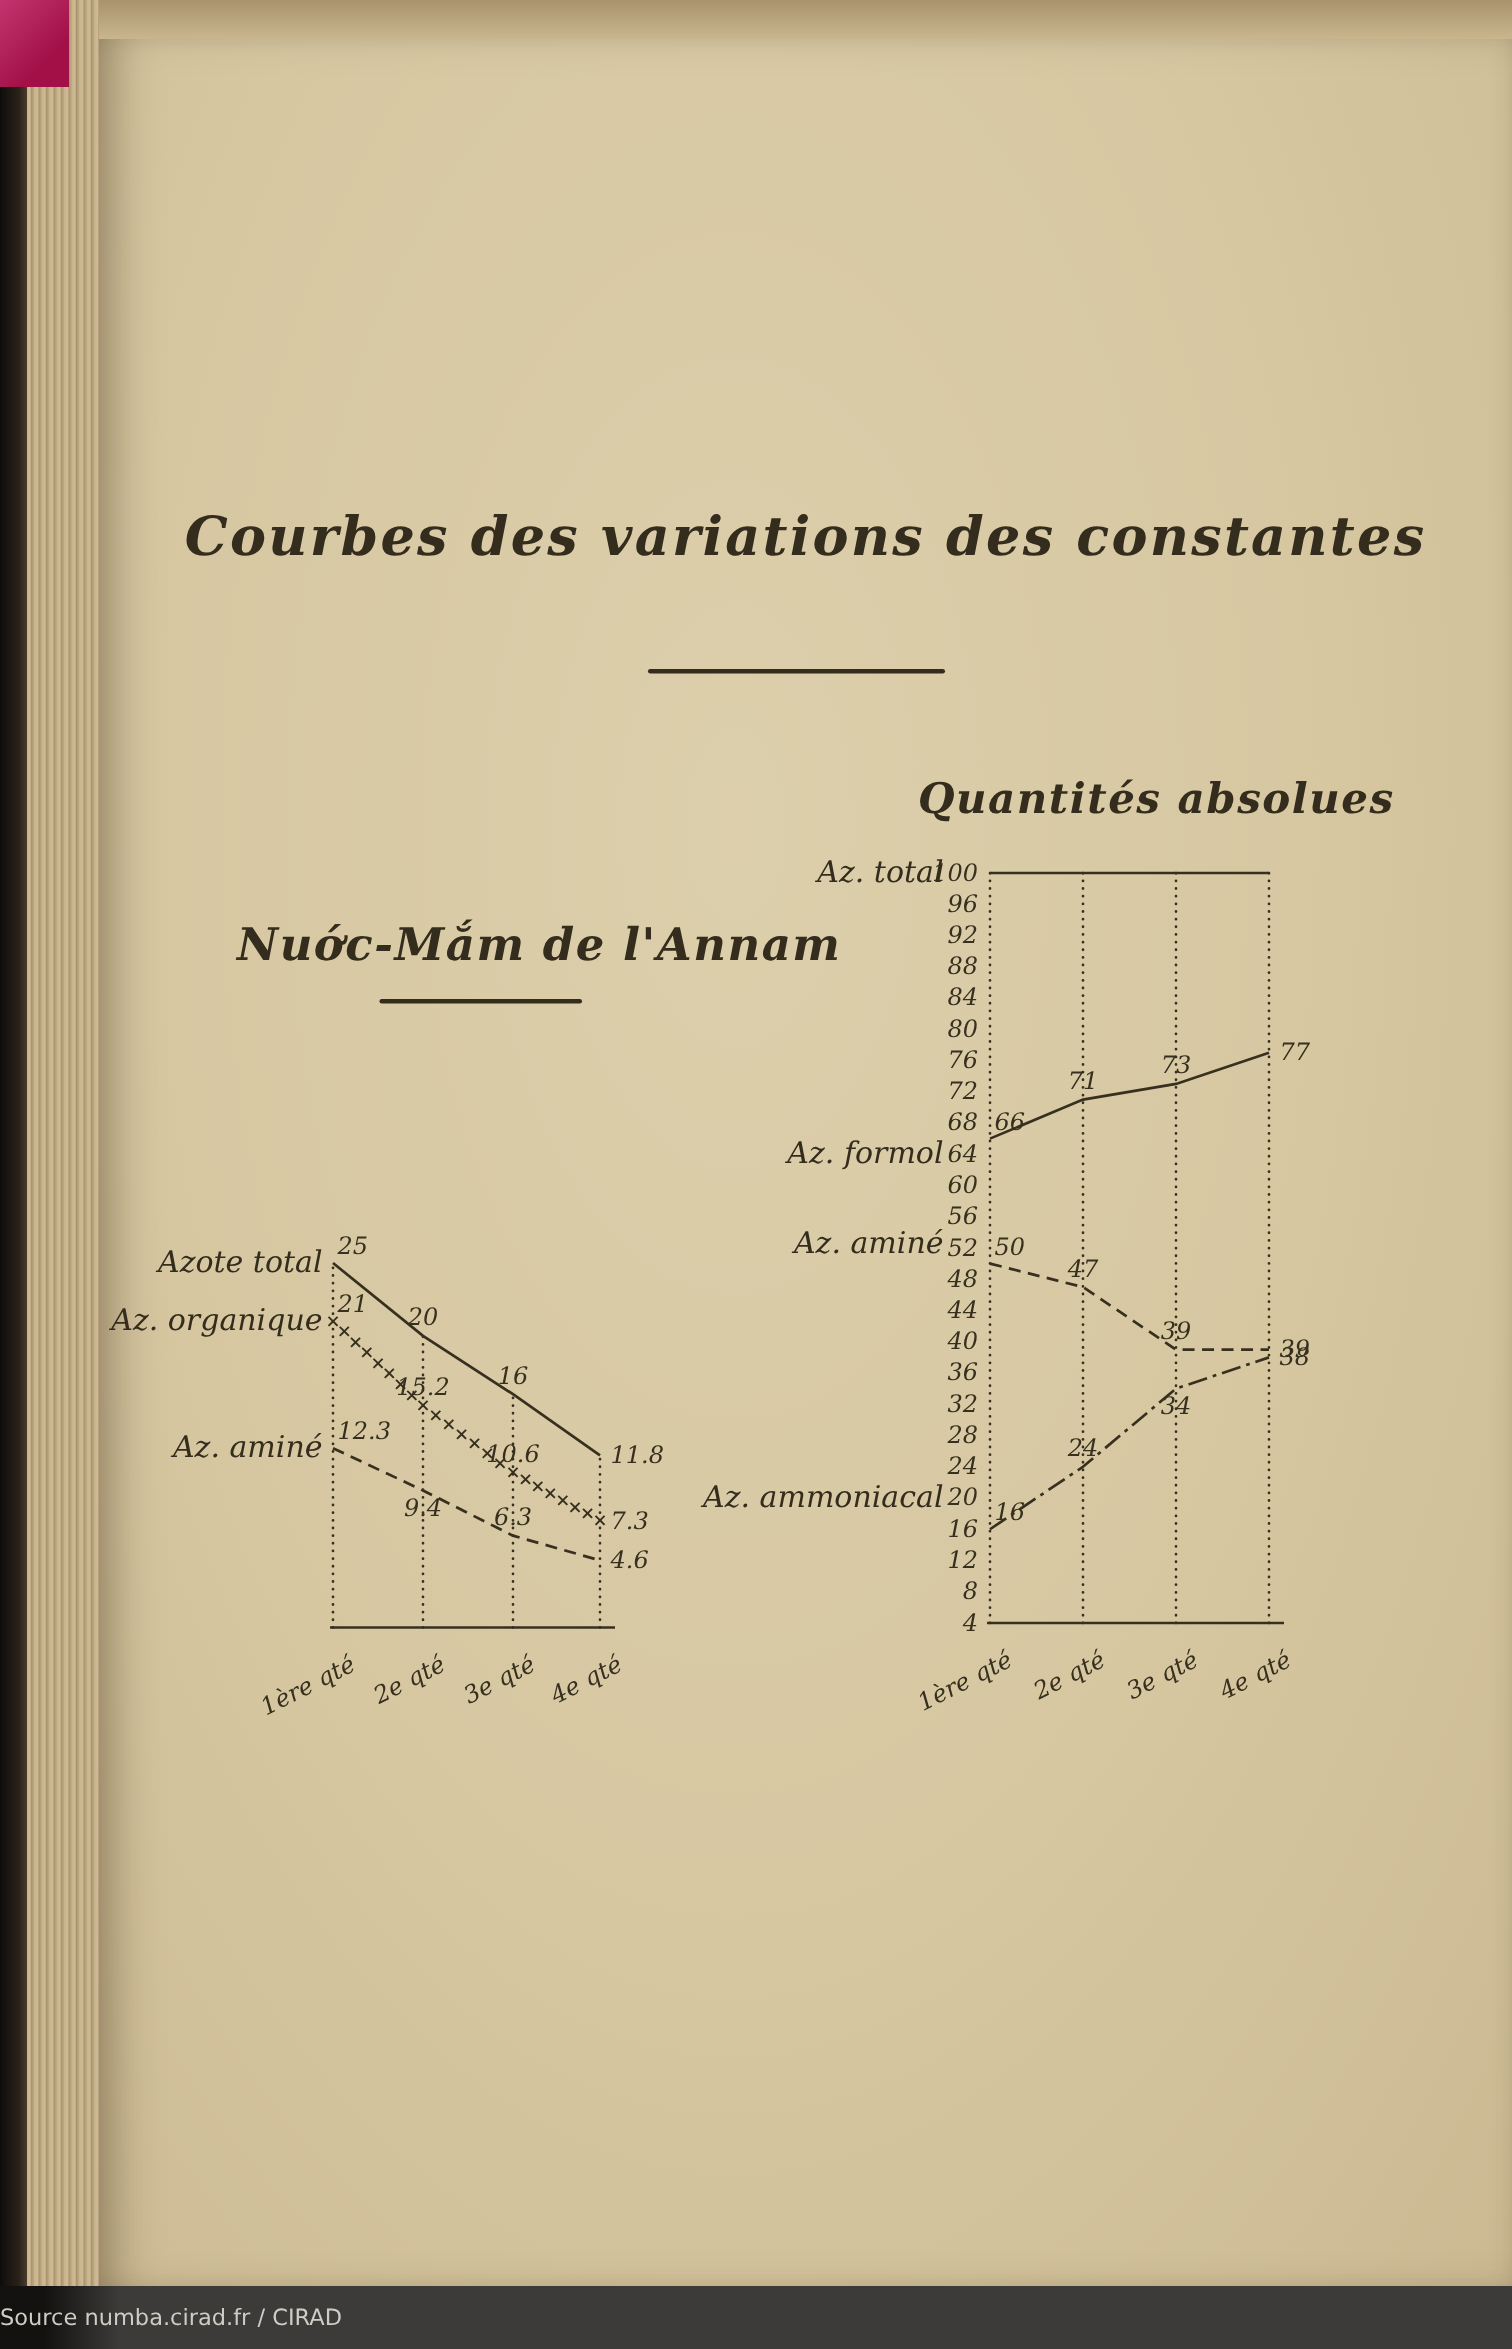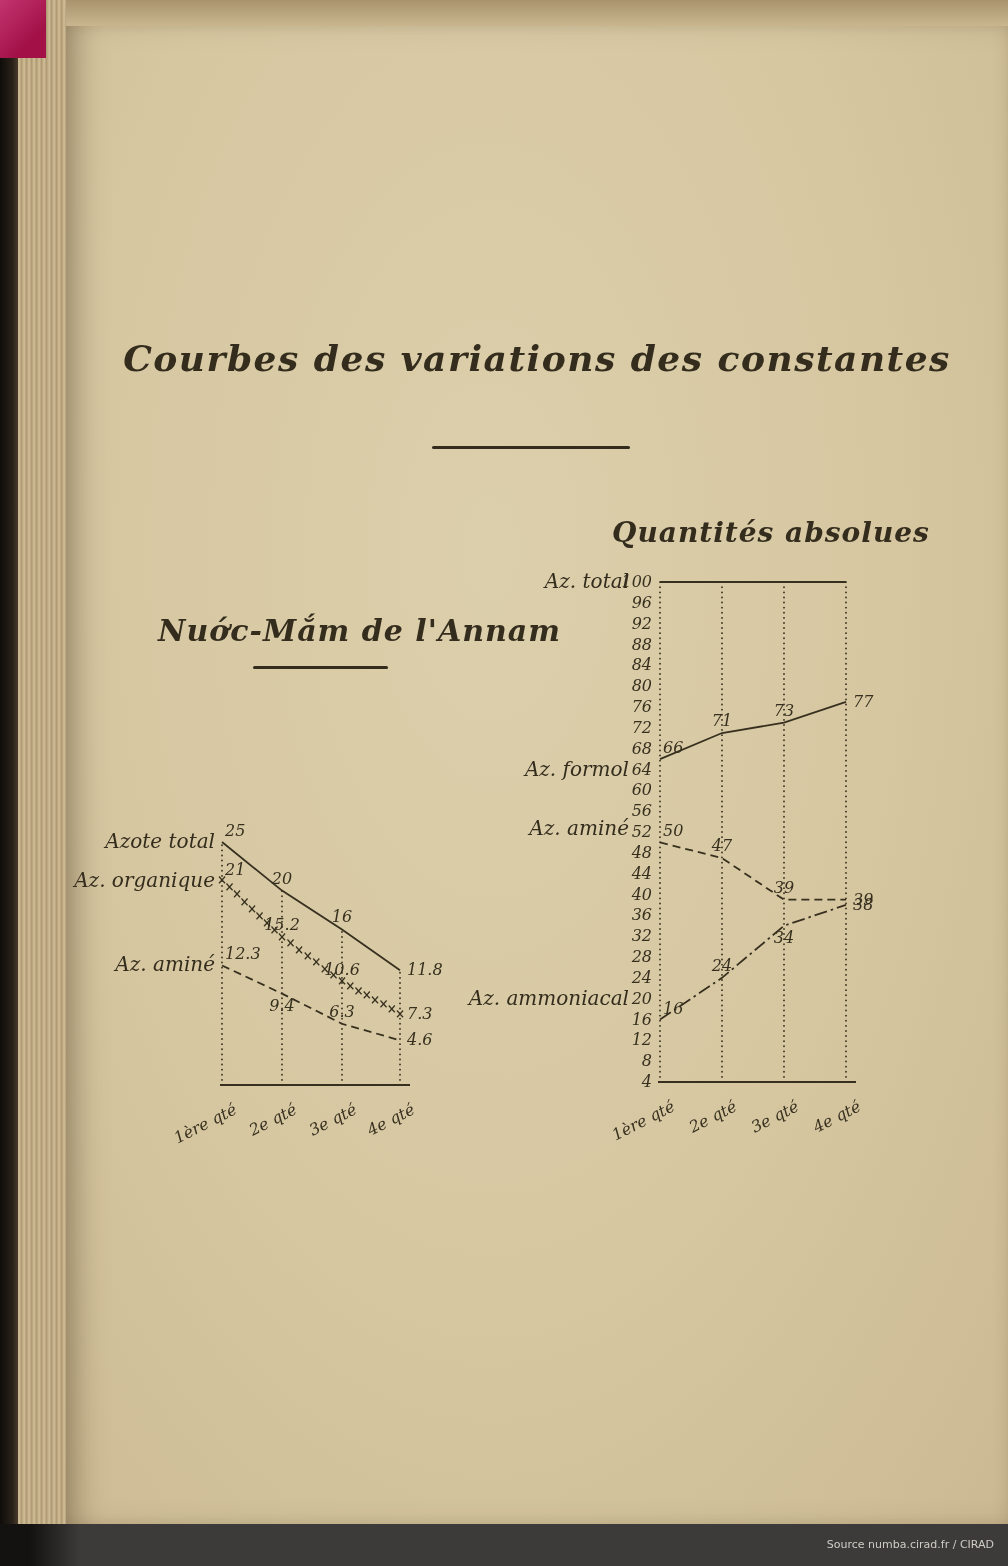--- a/index.html
+++ b/index.html
@@ -38,22 +38,22 @@
   svg { position:absolute; overflow:visible; }
   #chart-abs { left:19px; top:774px; width:380px; height:360px; }
   #chart-rel { left:469px; top:529px; width:430px; height:600px; }
   .tick   { font:italic 16px "DejaVu Serif", serif; fill:#37301f; }
   .plabel { font:italic 16px "DejaVu Serif", serif; fill:#37301f; }
   .sname  { font:italic 20px "DejaVu Serif", serif; fill:#342d1e; }
   .xlabel { font:italic 16px "DejaVu Serif", serif; fill:#37301f; }
   .cross  { font:700 12px "DejaVu Serif", serif; fill:#37301f; }
   .source-bar { position:absolute; left:0; bottom:0; width:100%; height:42px;
     background:linear-gradient(90deg,#141210 0,#141210 30px,#3c3b39 80px,#3c3b39 100%);
-    color:#cfccc6; font-family:"DejaVu Sans", sans-serif; font-size:11px;
-    line-height:42px; text-align:right; padding-right:14px; }
+    color:#cfccc6; font-family:"DejaVu Sans", sans-serif; font-size:15px;
+    line-height:42px; text-align:left; padding-right:14px; }
 </style>
 </head>
 <body>
 
 <div class="scan">
   <div class="top-edge"></div>
   <div class="page-edges"></div>
   <div class="spine"></div>
   <div class="cover-corner"></div>
 

